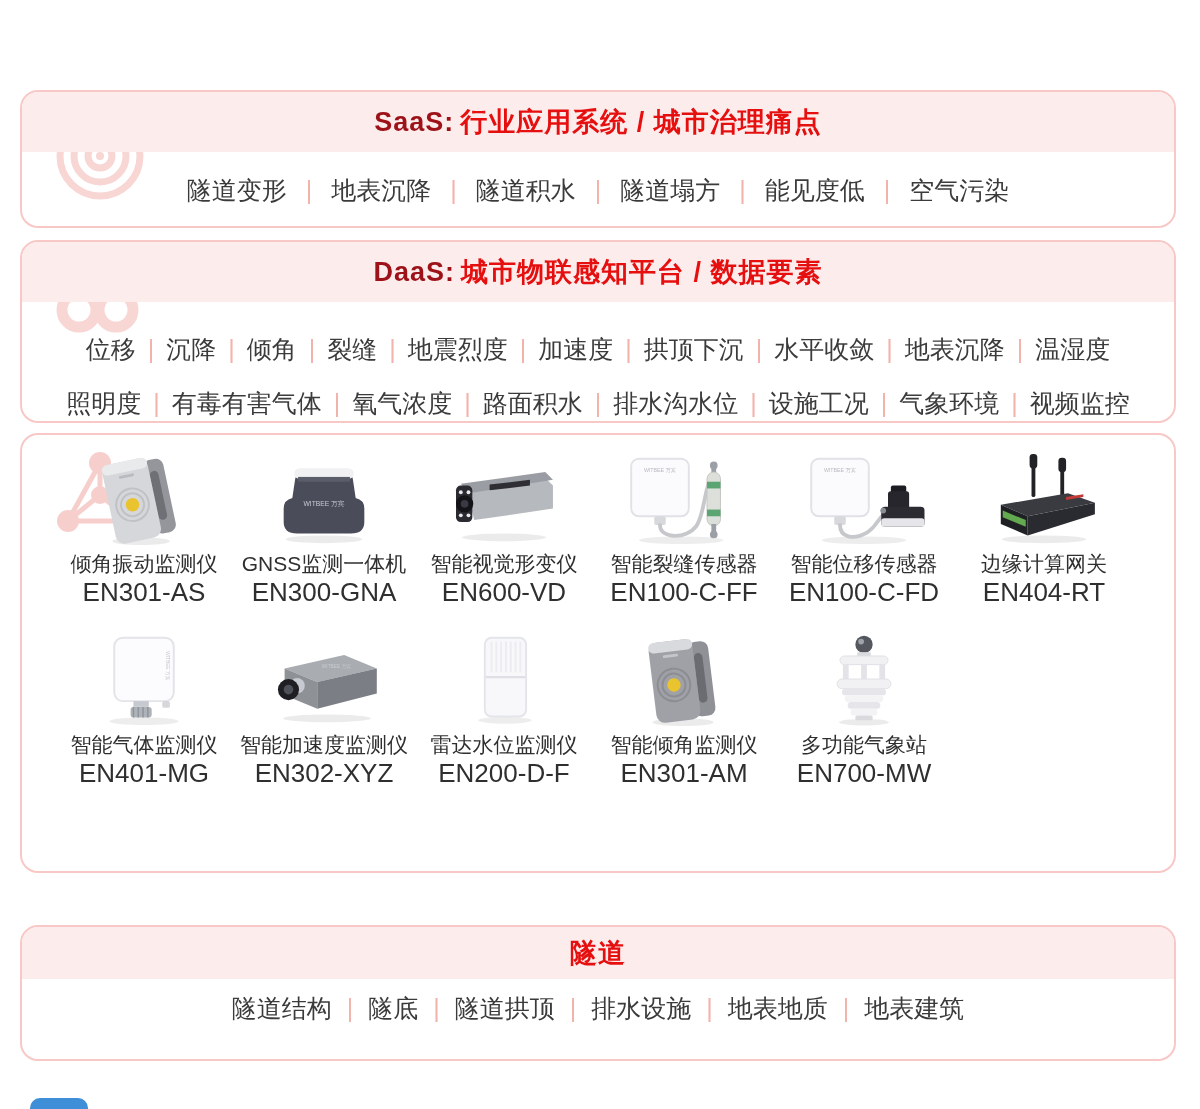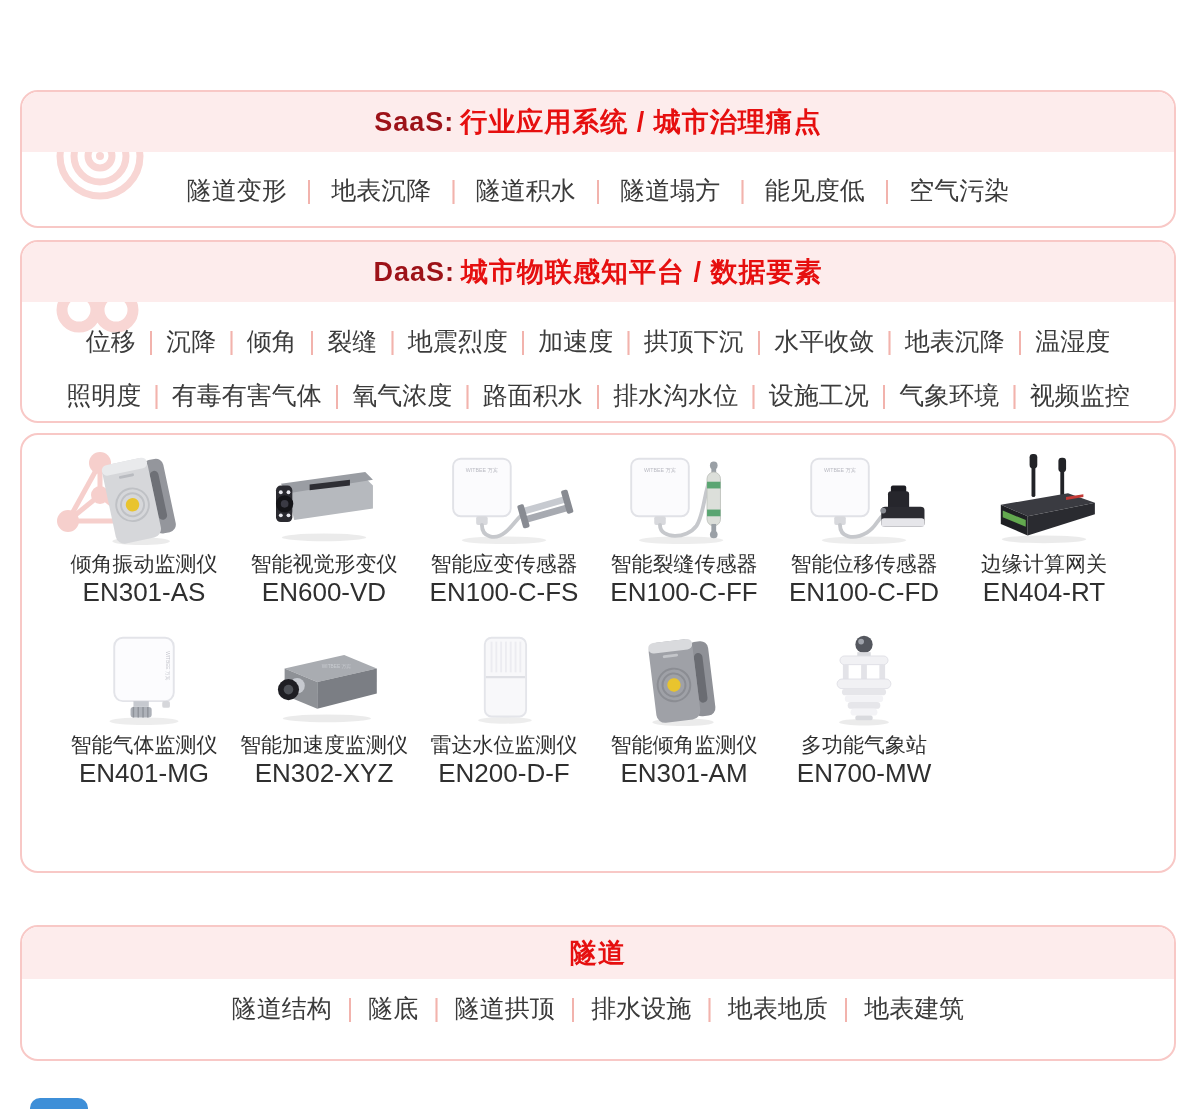--- a/index.html
+++ b/index.html
@@ -23,21 +23,21 @@
   #saas-deco{left:28px;top:14px;}
   #daas-deco{left:28px;top:36px;}
   #aiot-deco{left:32px;top:14px;}
 
   .kw-row{display:flex;align-items:center;justify-content:center;
           font-size:25px;color:#3b3b3b;white-space:nowrap;position:relative;z-index:2;}
   .kw{color:#3b3b3b;}
   .sep{color:#f2b3ad;font-weight:100;}
   #card-saas .body{height:76px;display:flex;align-items:center;justify-content:center;}
   #card-saas .sep{margin:0 19px;}
-  #card-daas .body{padding-top:12px;}
+  #card-daas .body{padding-top:20px;}
   #card-daas .kw-row{line-height:54px;}
   #card-daas .sep{margin:0 12px;}
   #card-tunnel .body{height:58px;display:flex;align-items:center;justify-content:center;}
   #card-tunnel .sep{margin:0 15px;}
 
   #product-grid{position:relative;z-index:2;display:grid;grid-template-columns:repeat(6,1fr);
                 row-gap:24px;padding:14px 40px 24px 32px;}
   .product{text-align:center;}
   .device{height:98px;display:flex;align-items:flex-end;justify-content:center;}
   .device svg{display:block;}
@@ -168,54 +168,48 @@
       <rect x="54" y="22" width="16" height="3" rx="1.5" fill="#b9bbc0"></rect>
     </g>
   </svg>
 </div>
         <div class="pname">倾角振动监测仪</div>
         <div class="pmodel">EN301-AS</div>
       </div>
       <div class="product">
         <div class="device">
   <svg width="150" height="96" viewBox="0 0 150 100">
+    <ellipse cx="75" cy="92" rx="40" ry="4" fill="rgba(0,0,0,0.08)"></ellipse>
+    <path d="M33 60 q0 -9 9 -11 l3 -20 q1 -5 7 -5 h46 q6 0 7 5 l3 20 q9 2 9 11 v14 q0 12 -14 12 h-56 q-14 0 -14 -12 z" fill="#4b4c59"></path>
+    <rect x="44" y="18" width="62" height="11" rx="5.5" fill="#f1f1f3"></rect>
+    <rect x="48" y="27" width="54" height="5" fill="#5c5d6b"></rect>
+    <text x="75" y="57" font-size="7" fill="#c9cad6" text-anchor="middle">WITBEE 万宾</text>
+  </svg>
+</div>
+        <div class="pname">GNSS监测一体机</div>
+        <div class="pmodel">EN300-GNA</div>
+      </div>
+      <div class="product">
+        <div class="device">
+  <svg width="150" height="96" viewBox="0 0 150 100">
     <ellipse cx="75" cy="90" rx="44" ry="4" fill="rgba(0,0,0,0.08)"></ellipse>
     <path d="M36 40 L118 28 L126 36 L126 60 L44 72 Z" fill="#b6b9be"></path>
     <path d="M30 34 L118 22 L126 30 L38 44 Z" fill="#9a9da3"></path>
     <path d="M60 35 L102 30 L102 36 L60 41 Z" fill="#2e2e34"></path>
     <rect x="25" y="36" width="17" height="38" rx="5" fill="#2a2a30"></rect>
     <circle cx="34" cy="55" r="9" fill="#141418"></circle>
     <circle cx="34" cy="55" r="4" fill="#3a3a44"></circle>
     <circle cx="30" cy="43" r="2" fill="#e8e8ee"></circle>
     <circle cx="38" cy="43" r="2" fill="#e8e8ee"></circle>
     <circle cx="30" cy="67" r="2" fill="#e8e8ee"></circle>
     <circle cx="38" cy="67" r="2" fill="#e8e8ee"></circle>
   </svg>
 </div>
         <div class="pname">智能视觉形变仪</div>
         <div class="pmodel">EN600-VD</div>
-      </div>
-      <div class="product">
-        <div class="device">
-  <svg width="150" height="96" viewBox="0 0 150 100">
-    <ellipse cx="75" cy="93" rx="44" ry="4" fill="rgba(0,0,0,0.07)"></ellipse>
-    <rect x="22" y="8" width="60" height="60" rx="8" fill="#fbfbfd" stroke="#e1e2e7" stroke-width="2"></rect>
-    <text x="52" y="22" font-size="5.5" fill="#b9bac2" text-anchor="middle">WITBEE 万宾</text>
-    <rect x="46" y="68" width="12" height="9" rx="2" fill="#d8d9dd"></rect>
-    <path d="M52 77 C52 90 66 93 76 85 C86 77 90 66 102 61" fill="none" stroke="#c6c8cc" stroke-width="4" stroke-linecap="round"></path>
-    <g transform="rotate(-16 118 62)">
-      <rect x="96" y="53" width="46" height="7" rx="2" fill="#c7cad0"></rect>
-      <rect x="96" y="62" width="46" height="7" rx="2" fill="#a7aab1"></rect>
-      <rect x="91" y="49" width="7" height="25" rx="2" fill="#888b92"></rect>
-      <rect x="139" y="47" width="7" height="25" rx="2" fill="#888b92"></rect>
-    </g>
-  </svg>
-</div>
-        <div class="pname">智能应变传感器</div>
-        <div class="pmodel">EN100-C-FS</div>
       </div>
       <div class="product">
         <div class="device">
   <svg width="150" height="96" viewBox="0 0 150 100">
     <ellipse cx="72" cy="93" rx="44" ry="4" fill="rgba(0,0,0,0.07)"></ellipse>
     <rect x="20" y="8" width="60" height="60" rx="8" fill="#fbfbfd" stroke="#e1e2e7" stroke-width="2"></rect>
     <text x="50" y="22" font-size="5.5" fill="#b9bac2" text-anchor="middle">WITBEE 万宾</text>
     <rect x="44" y="68" width="12" height="9" rx="2" fill="#d8d9dd"></rect>
     <path d="M50 77 C50 92 78 92 88 78 C96 66 96 42 103 27" fill="none" stroke="#c6c8cc" stroke-width="4" stroke-linecap="round"></path>
     <circle cx="106" cy="15" r="4" fill="#9aa0a6"></circle>

